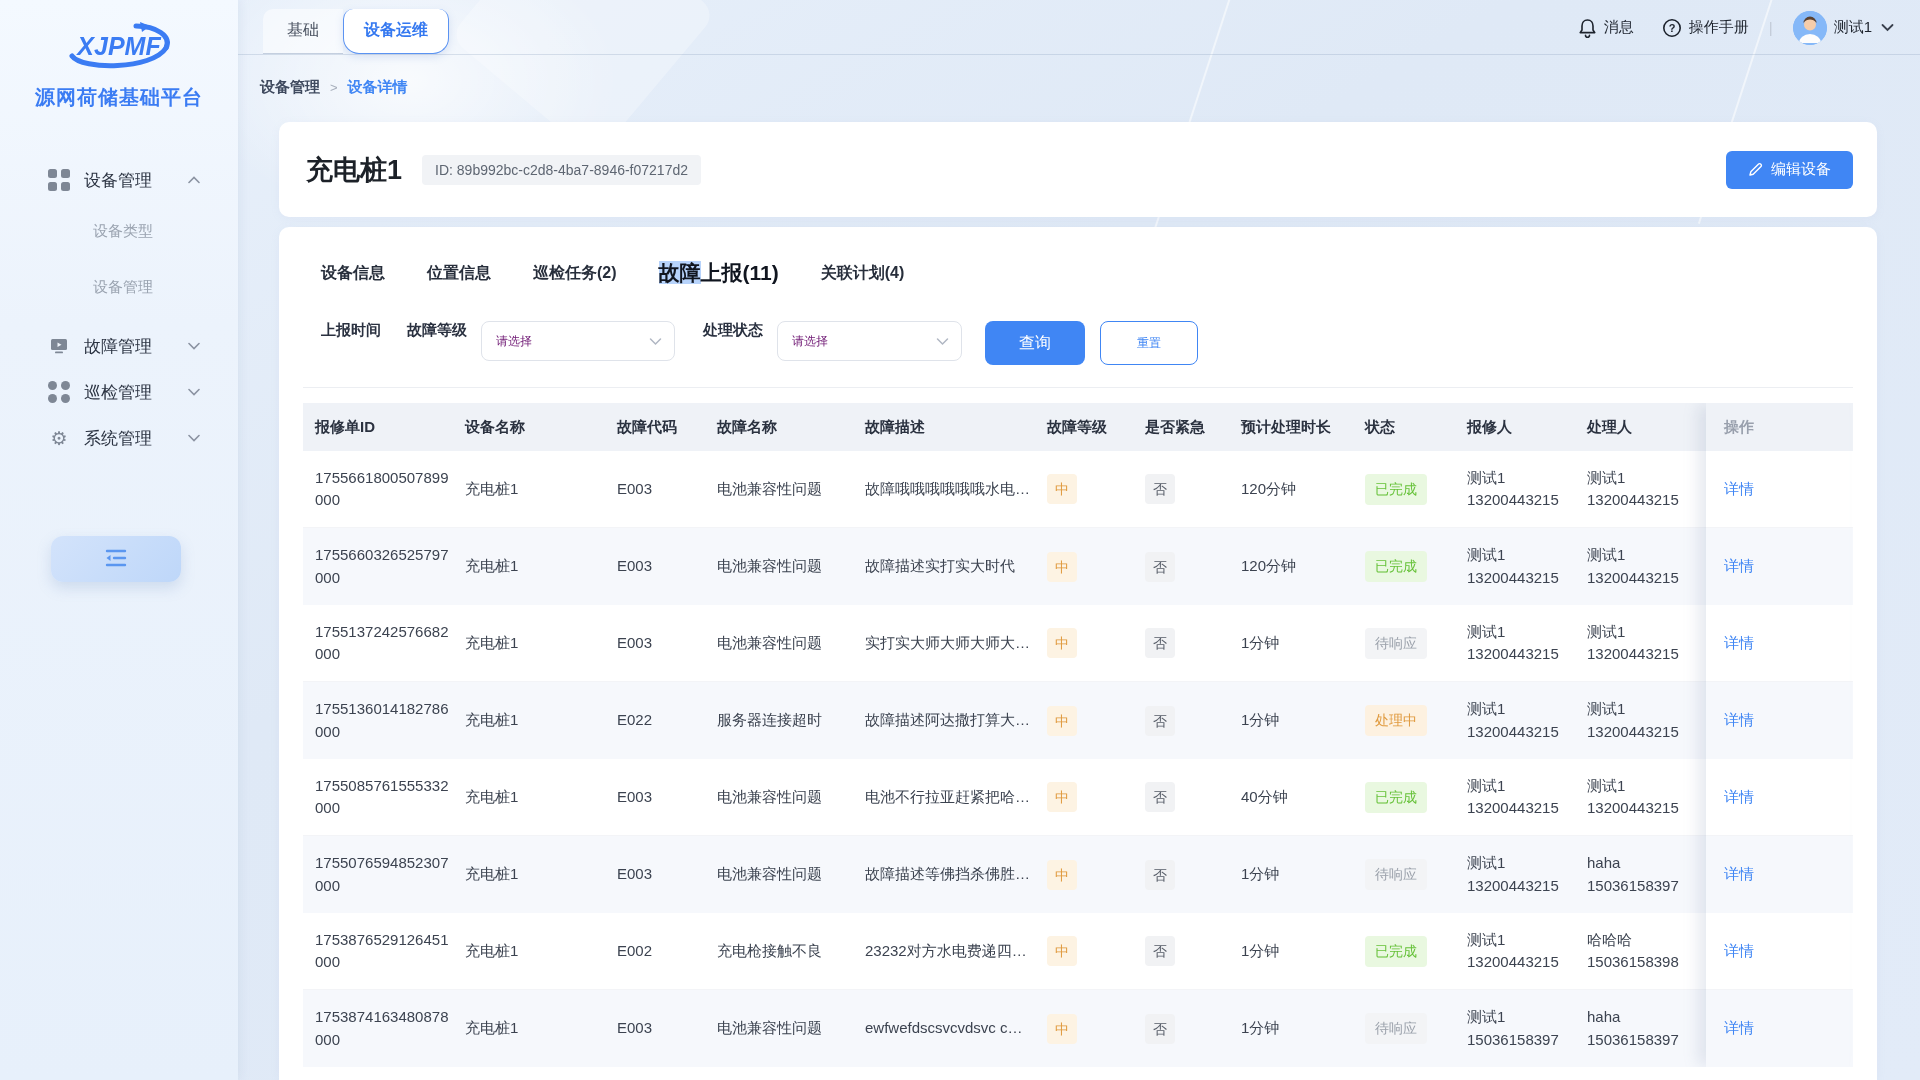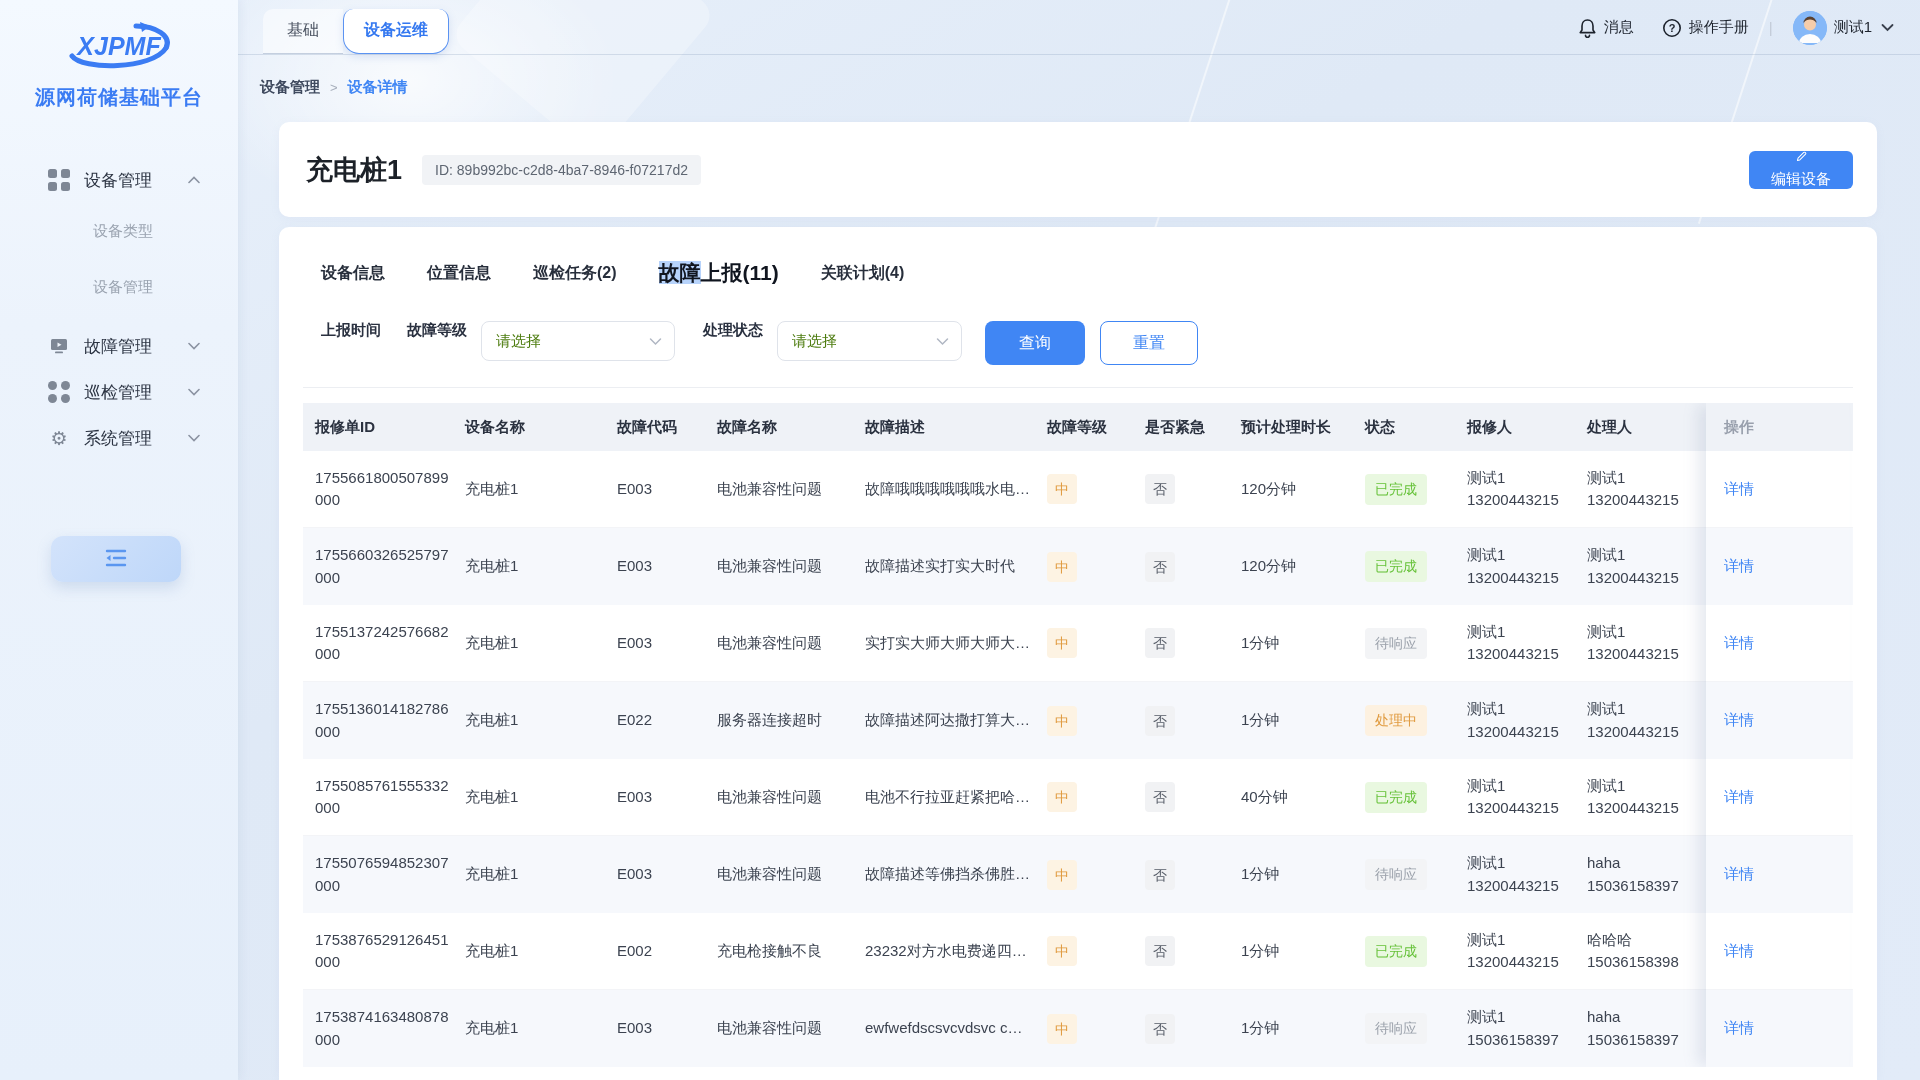--- a/index.html
+++ b/index.html
@@ -54,46 +54,46 @@
   .breadcrumb { position:absolute; left:22px; top:78px; display:flex; align-items:center; gap:10px; font-size:15px; z-index:3; }
   .bc-a { color:#3f4a5f; font-weight:600; cursor:pointer; }
   .bc-sep { color:#a6aebb; font-size:13px; }
   .bc-b { color:#4086f4; font-weight:600; cursor:pointer; }
 
   .card { position:absolute; background:#fff; border-radius:10px; box-shadow:0 2px 10px rgba(150,170,200,.08); z-index:2; }
   .card1 { left:41px; top:122px; width:1598px; height:95px; display:flex; align-items:center; padding:0 24px 0 27px; }
   .dev-title { font-size:27px; font-weight:700; color:#1c2128; }
   .dev-id { margin-left:20px; background:#f1f3f6; border-radius:4px; padding:7px 13px; font-size:14px; color:#5e6672; }
   .edit-btn { margin-left:auto; display:flex; align-items:center; gap:8px; background:#4086f4; color:#fff; border:none;
-    border-radius:6px; height:38px; padding:0 22px; font-size:15px; cursor:pointer;flex-direction:column; }
+    border-radius:6px; height:38px; padding:0 22px; font-size:15px; cursor:pointer; }
 
   .card2 { left:41px; top:227px; width:1598px; height:853px; border-radius:10px 10px 0 0; padding:26px 24px 0; }
   .dtabs { display:flex; align-items:center; gap:42px; height:40px; padding-left:18px; }
   .dtab { font-size:16px; color:#272e3b; font-weight:600; cursor:pointer; }
   .dtab.active { font-size:21px; font-weight:700; color:#10151f; }
   .dtab .hl { background:#b7d3fb; }
 
   .filters { display:flex; align-items:flex-start; margin-top:28px; height:44px; padding-left:18px; }
   .f-label { font-size:15px; color:#2a3140; font-weight:600; }
   .range { display:flex; align-items:center; width:344px; height:40px; margin-left:14px; border:1px solid #dfe3ea;
     border-radius:8px; background:#fff; padding:0 12px; cursor:text; }
   .range .ph { color:#b8bfca; font-size:14px; text-align:center; flex:1; }
   .range .to { color:#333a46; font-size:14px; padding:0 6px; }
   .cal { display:inline-flex; margin-right:4px; color:#c6ccd6; }
   .sel { display:flex; align-items:center; height:40px; border:1px solid #dfe3ea; border-radius:8px; background:#fff;
     padding:0 12px 0 14px; margin-left:14px; cursor:pointer; }
-  .sel .ph { color:#4d7c0f; font-size:15px; }
+  .sel .ph { color:#701a75; font-size:12px; }
   .sel.s1 { width:194px; margin-right:28px; }
   .sel.s2 { width:185px; }
   .sel .sarrow { margin-left:auto; color:#b0b7c3; display:inline-flex; }
   .fl2 { margin-left:0; }
   .btn-search { width:100px; height:44px; margin-left:23px; background:#4086f4; border:none; border-radius:8px;
     color:#fff; font-size:16px; cursor:pointer; }
   .btn-reset { width:98px; height:44px; margin-left:15px; background:#fff; border:1px solid #4086f4; border-radius:8px;
-    color:#4086f4; font-size:16px; cursor:pointer; }
+    color:#4086f4; font-size:12px; cursor:pointer; }
   .fdivider { height:1px; background:#eceef2; margin-top:22px; }
 
   
   .twrap { position:relative; margin-top:15px; overflow:hidden; }
   .thead { display:flex; height:48px; background:#eff2f7; align-items:center; }
   .th { font-size:15px; font-weight:600; color:#2b3240; padding-left:12px; }
   .trow { display:flex; min-height:77px; align-items:center; background:#fff; border-bottom:1px solid #f3f4f7; }
   .trow.stripe { background:#f6f8fc; border-bottom:none; }
   .cell { font-size:15px; color:#3c4350; padding-left:12px; line-height:1.5; }
   .c-id { width:150px; word-break:break-all; }

